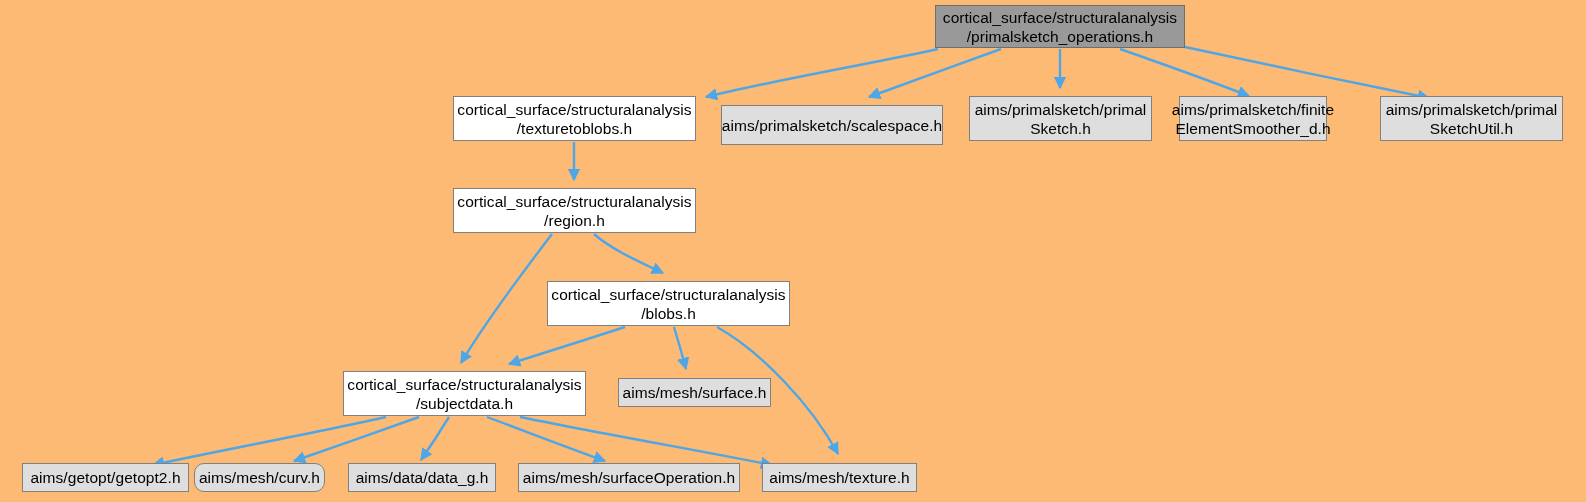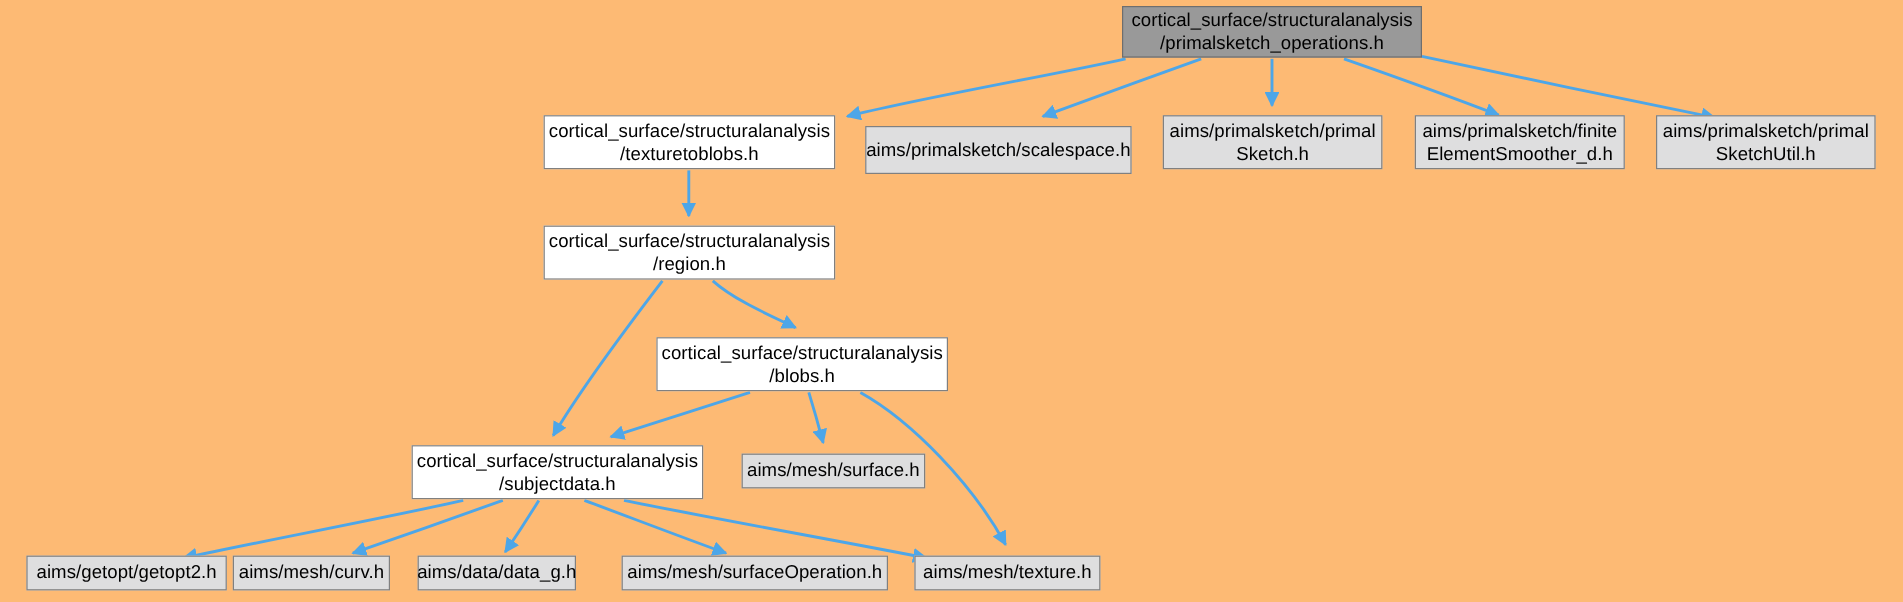--- a/index.html
+++ b/index.html
@@ -70,29 +70,29 @@
       <path d="M 487,417 C 522,430 569,448 605,461" fill="none" stroke="#4da6e8" stroke-width="2.4" marker-end="url(#arrow)"></path>
       <path d="M 520,417 C 588,431 706,452 772,465" fill="none" stroke="#4da6e8" stroke-width="2.4" marker-end="url(#arrow)"></path>
     </svg>
 <div class="node fill-root" style="left: 935px; top: 5px; width: 250px; height: 43px;">cortical_surface/structuralanalysis
 /primalsketch_operations.h</div>
     <div class="node fill-white" style="left: 453px; top: 96px; width: 243px; height: 45px;">cortical_surface/structuralanalysis
 /texturetoblobs.h</div>
     <div class="node fill-gray" style="left: 721px; top: 105px; width: 222px; height: 40px;">aims/primalsketch/scalespace.h</div>
     <div class="node fill-gray" style="left: 969px; top: 96px; width: 183px; height: 45px;">aims/primalsketch/primal
 Sketch.h</div>
-    <div class="node fill-gray" style="left: 1179px; top: 96px; width: 175px; height: 45px;">aims/primalsketch/finite
+    <div class="node fill-gray" style="left: 1179px; top: 96px; width: 148px; height: 45px;">aims/primalsketch/finite
 ElementSmoother_d.h</div>
     <div class="node fill-gray" style="left: 1380px; top: 96px; width: 183px; height: 45px;">aims/primalsketch/primal
 SketchUtil.h</div>
     <div class="node fill-white" style="left: 453px; top: 188px; width: 243px; height: 45px;">cortical_surface/structuralanalysis
 /region.h</div>
     <div class="node fill-white" style="left: 547px; top: 281px; width: 243px; height: 45px;">cortical_surface/structuralanalysis
 /blobs.h</div>
     <div class="node fill-white" style="left: 343px; top: 371px; width: 243px; height: 45px;">cortical_surface/structuralanalysis
 /subjectdata.h</div>
     <div class="node fill-gray" style="left: 618px; top: 378px; width: 153px; height: 29px;">aims/mesh/surface.h</div>
     <div class="node fill-gray" style="left: 5px; top: 463px; width: 167px; height: 29px; margin-left: 17px;">aims/getopt/getopt2.h</div>
-    <div class="node fill-gray" style="left: 194px; top: 463px; width: 131px; height: 29px;">aims/mesh/curv.h</div>
-    <div class="node fill-gray" style="left: 348px; top: 463px; width: 132px; height: 29px;">aims/data/data_g.h</div>
+    <div class="node fill-gray" style="left: 194px; top: 463px; width: 131px; height: 29px; border-radius: 10px;">aims/mesh/curv.h</div>
+    <div class="node fill-gray" style="left: 348px; top: 463px; width: 148px; height: 29px;">aims/data/data_g.h</div>
     <div class="node fill-gray" style="left: 762px; top: 463px; width: 155px; height: 29px;">aims/mesh/texture.h</div>
     <div class="node fill-gray" style="left: 518px; top: 463px; width: 222px; height: 29px;">aims/mesh/surfaceOperation.h</div>
   </div>
 
 </body></html>

